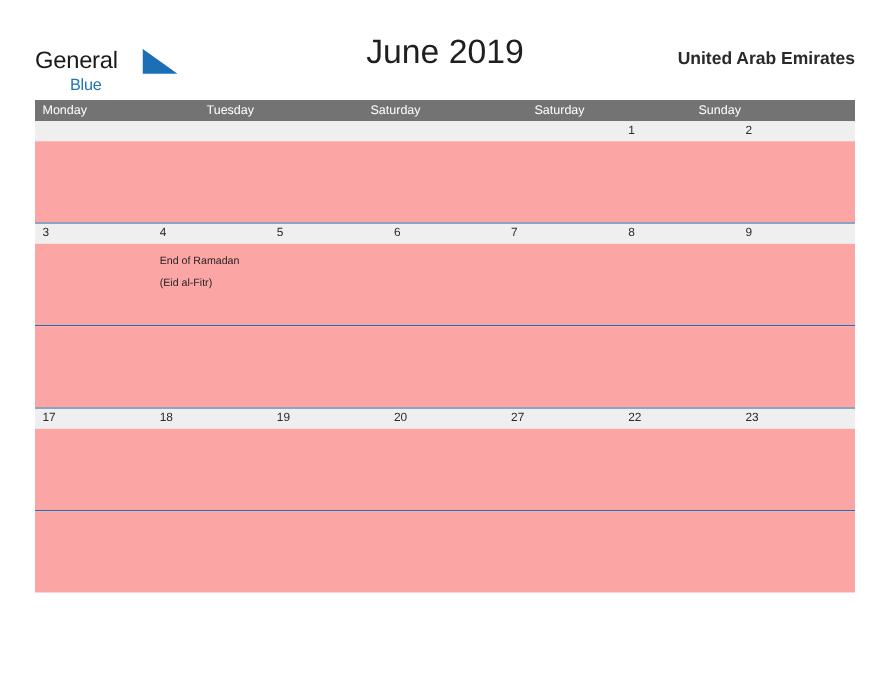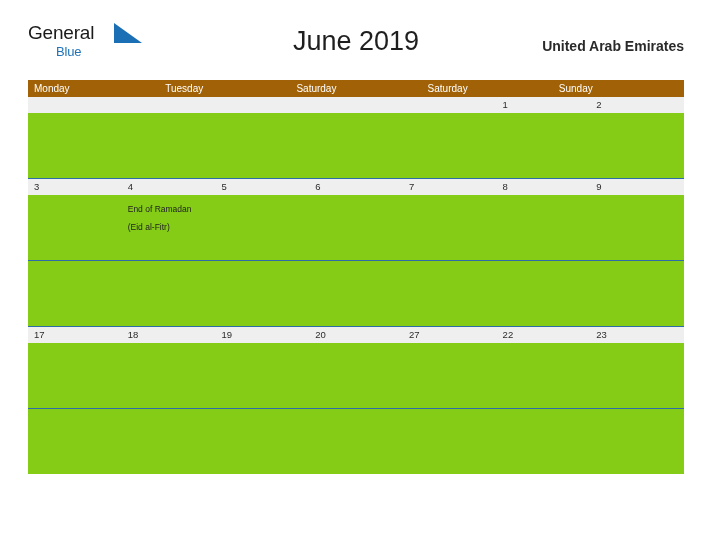--- a/index.html
+++ b/index.html
@@ -20,21 +20,21 @@
   
   .page-header {
     position: relative;
     height: 52px;
     margin: 22px 28px 0 28px;
   }
 
   .brand {
     position: absolute;
     left: 0;
-    top: 0;
+    top: 16px;
     width: 180px;
     height: 48px;
   }
   .brand-line1 {
     position: absolute;
     left: 0;
     top: 0;
     font-size: 19px;
     color: #1a1a1a;
     letter-spacing: -0.2px;
@@ -83,21 +83,21 @@
   }
 
   
   .calendar {
     margin: 6px 28px 0 28px;
     width: 656px;
   }
 
   .weekday-header {
     display: flex;
-    background: #a16207;
+    background: #737373;
     height: 17px;
   }
   .weekday-cell {
     flex: 1 1 0;
     color: #ffffff;
     font-size: 10px;
     line-height: 17px;
     padding-left: 6px;
     box-sizing: border-box;
     white-space: nowrap;
@@ -120,21 +120,21 @@
     flex: 1 1 0;
     font-size: 9.5px;
     line-height: 16px;
     color: #2b2b2b;
     padding-left: 6px;
     box-sizing: border-box;
   }
 
   .week-body {
     display: flex;
-    background: #84cc16;
+    background: #fca5a5;
     height: 65px;
   }
   .event-cell {
     flex: 1 1 0;
     padding: 3px 6px 0 6px;
     box-sizing: border-box;
   }
   .event-text {
     font-size: 8.5px;
     line-height: 11.5px;

